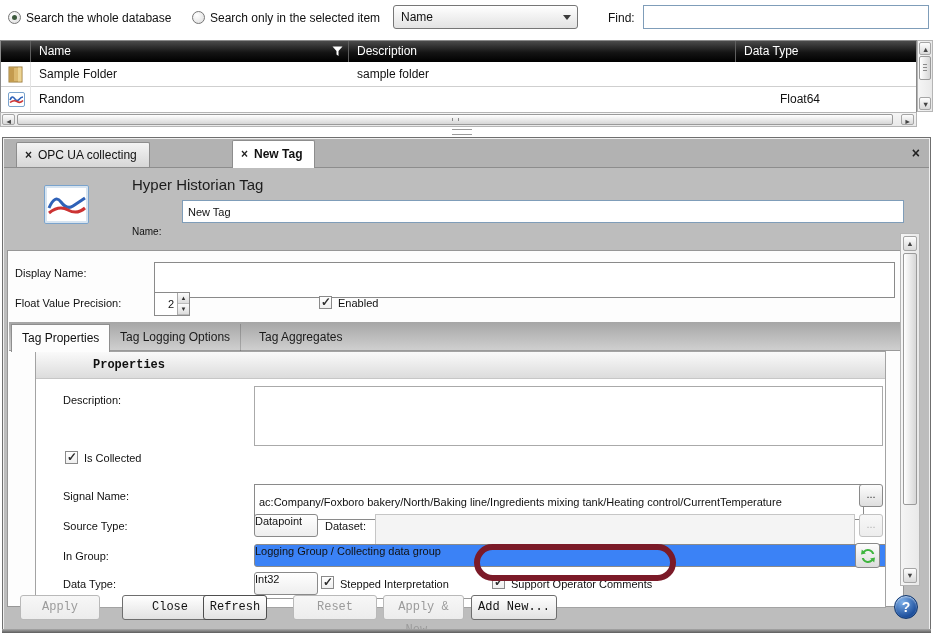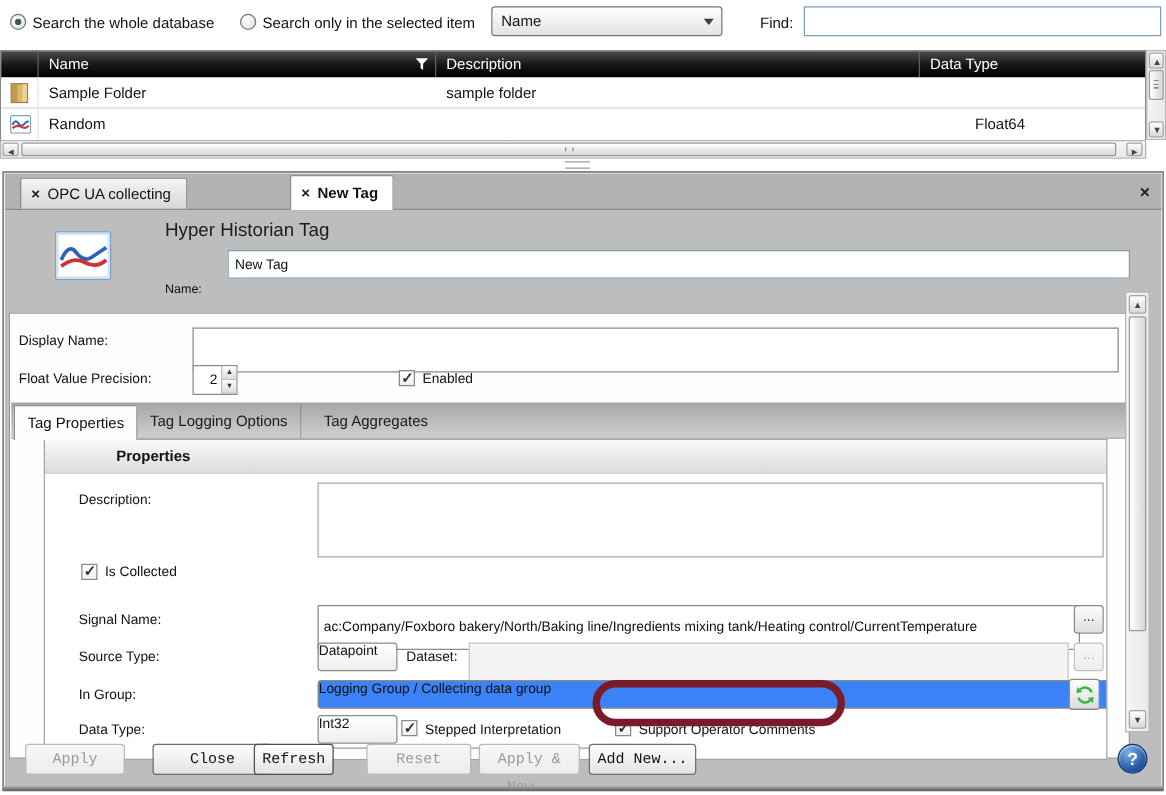--- a/index.html
+++ b/index.html
@@ -86,21 +86,21 @@
   .tabstrip { position:absolute; left:1px; top:71px; width:894px; height:29px;
         background:linear-gradient(#a6a6a6,#cfcfcf); border-bottom:1px solid #9a9a9a; }
   .itab { position:absolute; top:2px; height:27px; line-height:26px; padding:0 10px; white-space:nowrap; font-size:12px; }
   .itab.active { background:#fdfdfd; border:1px solid #8e8e8e; border-bottom:none; height:28px; z-index:2; }
   .itab.flat { border-right:1px solid rgba(0,0,0,0.18); color:#1a1a1a; }
 
   .groupbox { position:absolute; left:27px; top:100px; width:851px; height:257px;
         border:1px solid #a3a3a3; background:#fff; overflow:hidden; }
   .ghead { position:absolute; left:0; top:0; right:0; height:27px;
         background:linear-gradient(#fafafa,#dcdcdc); border-bottom:1px solid #c6c6c6; }
-  .ghead span { position:absolute; left:57px; top:6px; font-weight:bold; font-size:12px; }
+  .ghead span { position:absolute; left:57px; top:6px; font-weight:bold; font-size:12px;font-family:Liberation Mono, monospace; }
 
   .finput { position:absolute; border:1px solid #8a8a8a; background:#fff; font-family:"Liberation Sans",sans-serif;
         font-size:11px; padding:17px 4px; color:#111; }
   .finput:disabled { background:#f4f4f4; border-color:#c6c6c6; }
   .fcombo { position:absolute; border:1px solid #8a8a8a; border-radius:3px;
         background:linear-gradient(#ffffff,#eeeeee); font-size:11px; }
   .fcombo .ctext { font-size:11px; }
   .browse { position:absolute; width:24px; height:23px; border:1px solid #8a8a8a; border-radius:3px;
         background:linear-gradient(#fdfdfd,#dedede); text-align:center; line-height:19px; font-size:11px; color:#333; }
   .browse.disabled { border-color:#c2c2c2; color:#b5b5b5; background:linear-gradient(#f7f7f7,#ededed); }

